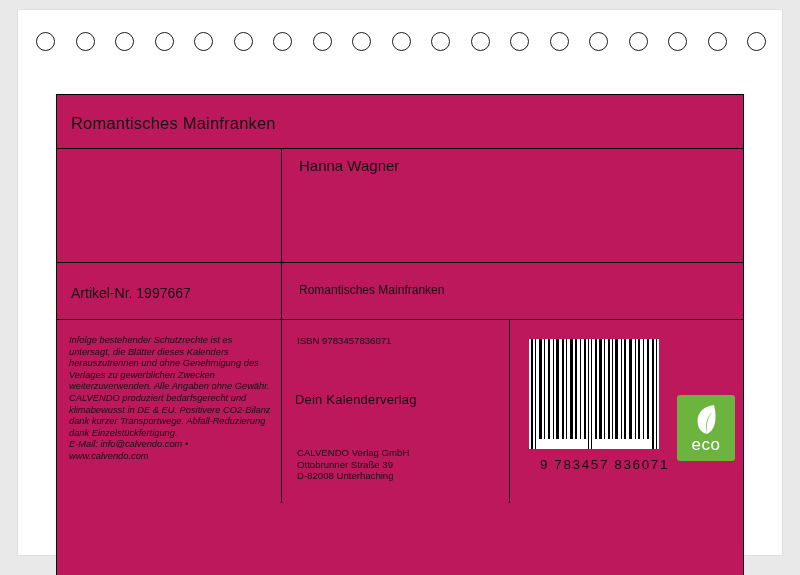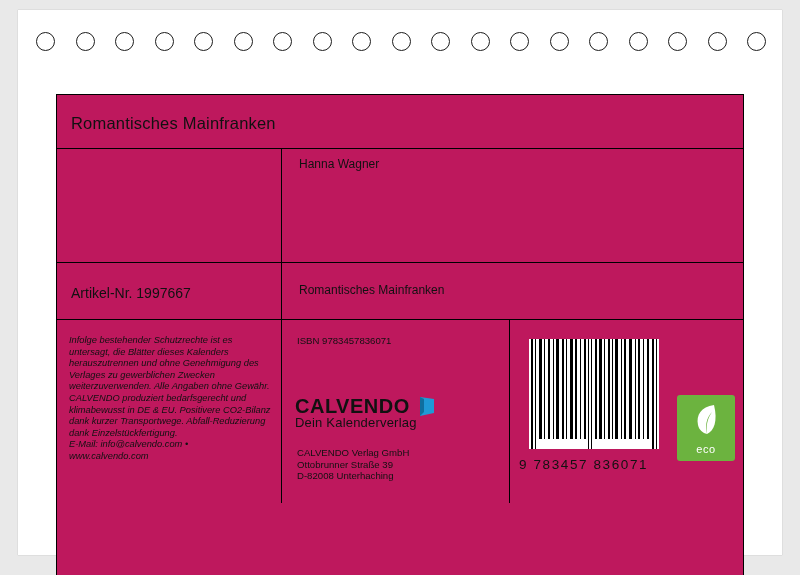--- a/index.html
+++ b/index.html
@@ -65,21 +65,21 @@
     left: 14px;
     top: 19px;
     font-size: 16.5px;
     color: #111;
     letter-spacing: 0.2px;
   }
   .author-text {
     position: absolute;
     left: 242px;
     top: 62px;
-    font-size: 12px;
+    font-size: 15px;
     color: #111;
   }
   .artikel-text {
     position: absolute;
     left: 14px;
     top: 190px;
     font-size: 14px;
     color: #111;
   }
   .subtitle-text {
@@ -152,21 +152,21 @@
     height: 110px;
   }
   .barcode-digits {
     position: absolute;
     left: 462px;
     top: 362px;
     width: 150px;
     font-size: 13.5px;
     letter-spacing: 1.6px;
     color: #111;
-    text-align: left;
+    text-align: right;
     font-family: "Liberation Sans", sans-serif;
   }
   .eco-badge {
     position: absolute;
     left: 620px;
     top: 300px;
     width: 58px;
     height: 66px;
     background: #6cb33f;
     border-radius: 3px;
@@ -177,21 +177,21 @@
     top: 8px;
     transform: translateX(-50%);
   }
   .eco-word {
     position: absolute;
     left: 0;
     right: 0;
     bottom: 6px;
     text-align: center;
     color: #fff;
-    font-size: 11px;
+    font-size: 17px;
     letter-spacing: 0.6px;
   }
 </style>
 </head>
 <body>
 
 <div class="page">
 
   <div class="punch-row">
       <div class="punch-hole" style="left: 18px;"></div>
@@ -229,29 +229,20 @@
     <div class="author-text">Hanna Wagner</div>
     <div class="artikel-text">Artikel-Nr. 1997667</div>
     <div class="subtitle-text">Romantisches Mainfranken</div>
     <div class="legal-text">Infolge bestehender Schutzrechte ist es untersagt, die Blätter dieses Kalenders herauszutrennen und ohne Genehmigung des Verlages zu gewerblichen Zwecken weiterzuverwenden. Alle Angaben ohne Gewähr.
 CALVENDO produziert bedarfsgerecht und klimabewusst in DE &amp; EU. Positivere CO2-Bilanz dank kurzer Transportwege. Abfall-Reduzierung dank Einzelstückfertigung.
 E-Mail: info@calvendo.com •
 www.calvendo.com</div>
     <div class="isbn-text">ISBN 9783457836071</div>
 
     <div class="logo-block">
-      <div>
-        <span class="logo-word">CALVENDO</span>
-        <span class="logo-mark">
-          <svg width="16" height="21" viewBox="0 0 16 21">
-            <path d="M1 1 L15 3 L15 17 L1 20 Z" fill="#1f9ad6"></path>
-            <path d="M1 1 L1 20 L5 16 L5 3 Z" fill="#0f6f9e"></path>
-          </svg>
-        </span>
-      </div>
       <div class="logo-sub">Dein Kalenderverlag</div>
     </div>
 
     <div class="publisher-text">CALVENDO Verlag GmbH
 Ottobrunner Straße 39
 D-82008 Unterhaching</div>
 
     <div class="barcode-area">
       <svg width="130" height="110" viewBox="0 0 130 110">
         <rect x="0" y="0" width="130" height="110" fill="#ffffff"></rect>

